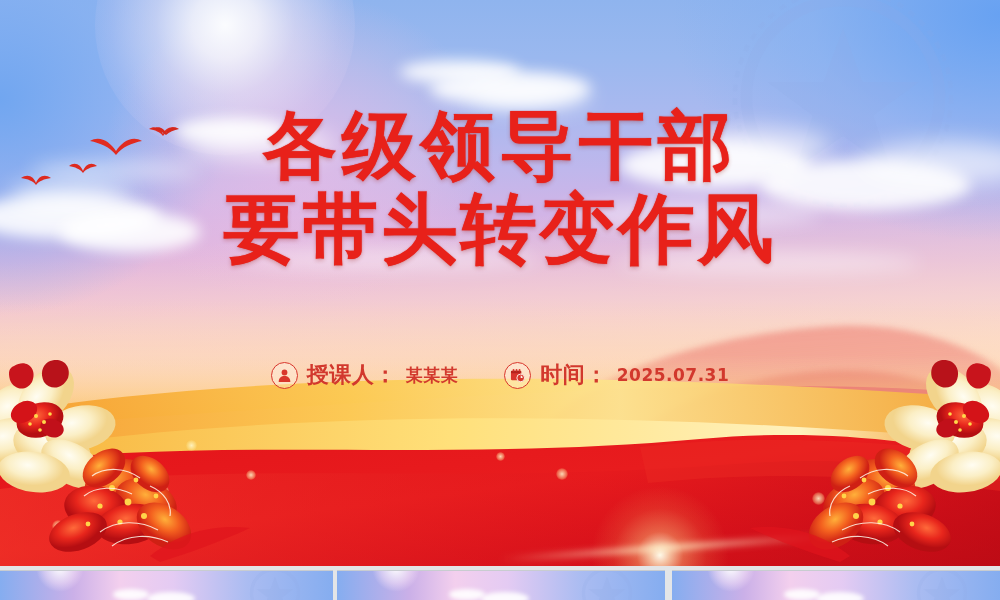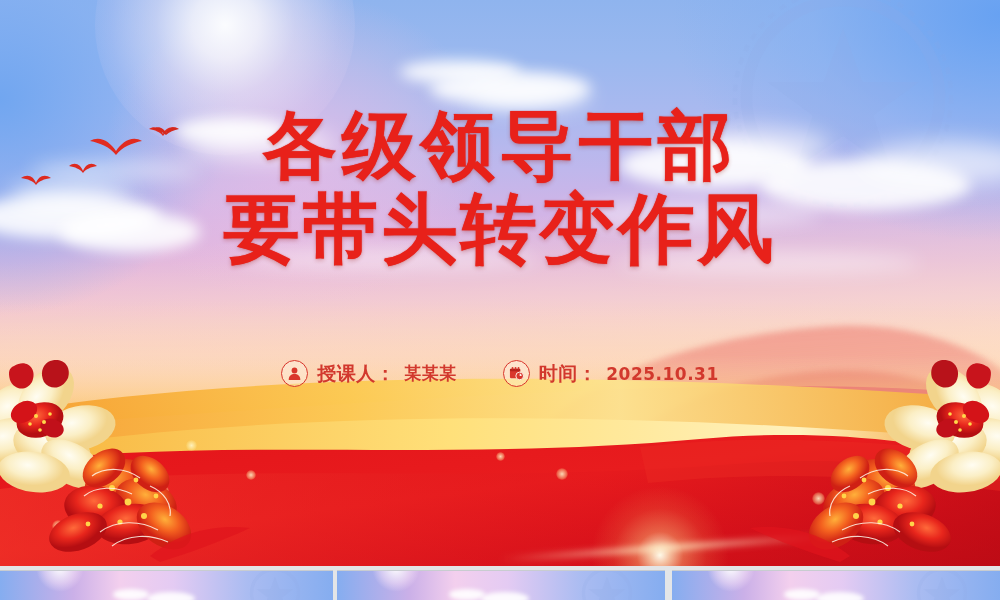--- a/index.html
+++ b/index.html
@@ -117,21 +117,21 @@
       color:#d6443a;font-family:"DejaVu Sans","Liberation Sans",sans-serif;
       white-space:nowrap;}
 
   .meta-row{position:absolute;left:0;top:360px;width:1000px;
       display:flex;justify-content:center;align-items:center;gap:46px;}
   .meta-item{display:flex;align-items:center;gap:9px;}
   .meta-icon{width:25px;height:25px;border-radius:50%;border:1.6px solid #d9362c;
       display:flex;align-items:center;justify-content:center;flex:0 0 auto;
       background:rgba(255,250,242,0.35);}
   .meta-icon svg{display:block;}
-  .meta-label{font-size:19px;font-weight:700;color:#d2382d;letter-spacing:.5px;
+  .meta-label{font-size:22px;font-weight:700;color:#d2382d;letter-spacing:.5px;
       font-family:Liberation Serif, serif;white-space:nowrap;}
   .meta-value{font-size:17px;font-weight:700;color:#d2382d;letter-spacing:.5px;
       font-family:"DejaVu Sans","Liberation Sans",sans-serif;white-space:nowrap;}
 
   
   .thumb-strip{position:absolute;left:0;top:566px;width:1000px;height:34px;background:#e3e5e7;}
   .thumb{position:absolute;top:4px;height:30px;overflow:hidden;
       border-top:1px solid #c8ccd0;box-sizing:border-box;}
   .thumb .mini-sky{position:absolute;inset:0;
       background:
@@ -464,21 +464,21 @@
               <rect x="1" y="3" width="11" height="10" rx="1.3" fill="#d9362c"></rect>
               <rect x="1" y="3" width="11" height="2.6" rx="1.1" fill="#b5231c"></rect>
               <rect x="3" y="1" width="1.6" height="2.6" rx=".7" fill="#d9362c"></rect>
               <rect x="6.2" y="1" width="1.6" height="2.6" rx=".7" fill="#d9362c"></rect>
               <rect x="9.4" y="1" width="1.6" height="2.6" rx=".7" fill="#d9362c"></rect>
               <circle cx="11.4" cy="10.6" r="4.1" fill="#d9362c" stroke="#fdf2ea" stroke-width="1"></circle>
               <path d="M11.4 7.8 L11.4 10.6 L13.6 10.6 A2.8 2.8 0 0 0 11.4 7.8 Z" fill="#fdf2ea"></path>
             </svg>
           </span>
           <span class="meta-label">时间：</span>
-          <span class="meta-value">2025.10.31</span>
+          <span class="meta-value">2025.07.31</span>
         </div>
       </div>
     </div>
   </div>
 
   <div class="thumb-strip">
 
     <div class="thumb" id="thumb-1">
       <div class="mini-sky"></div>
       <div class="mini-star">

